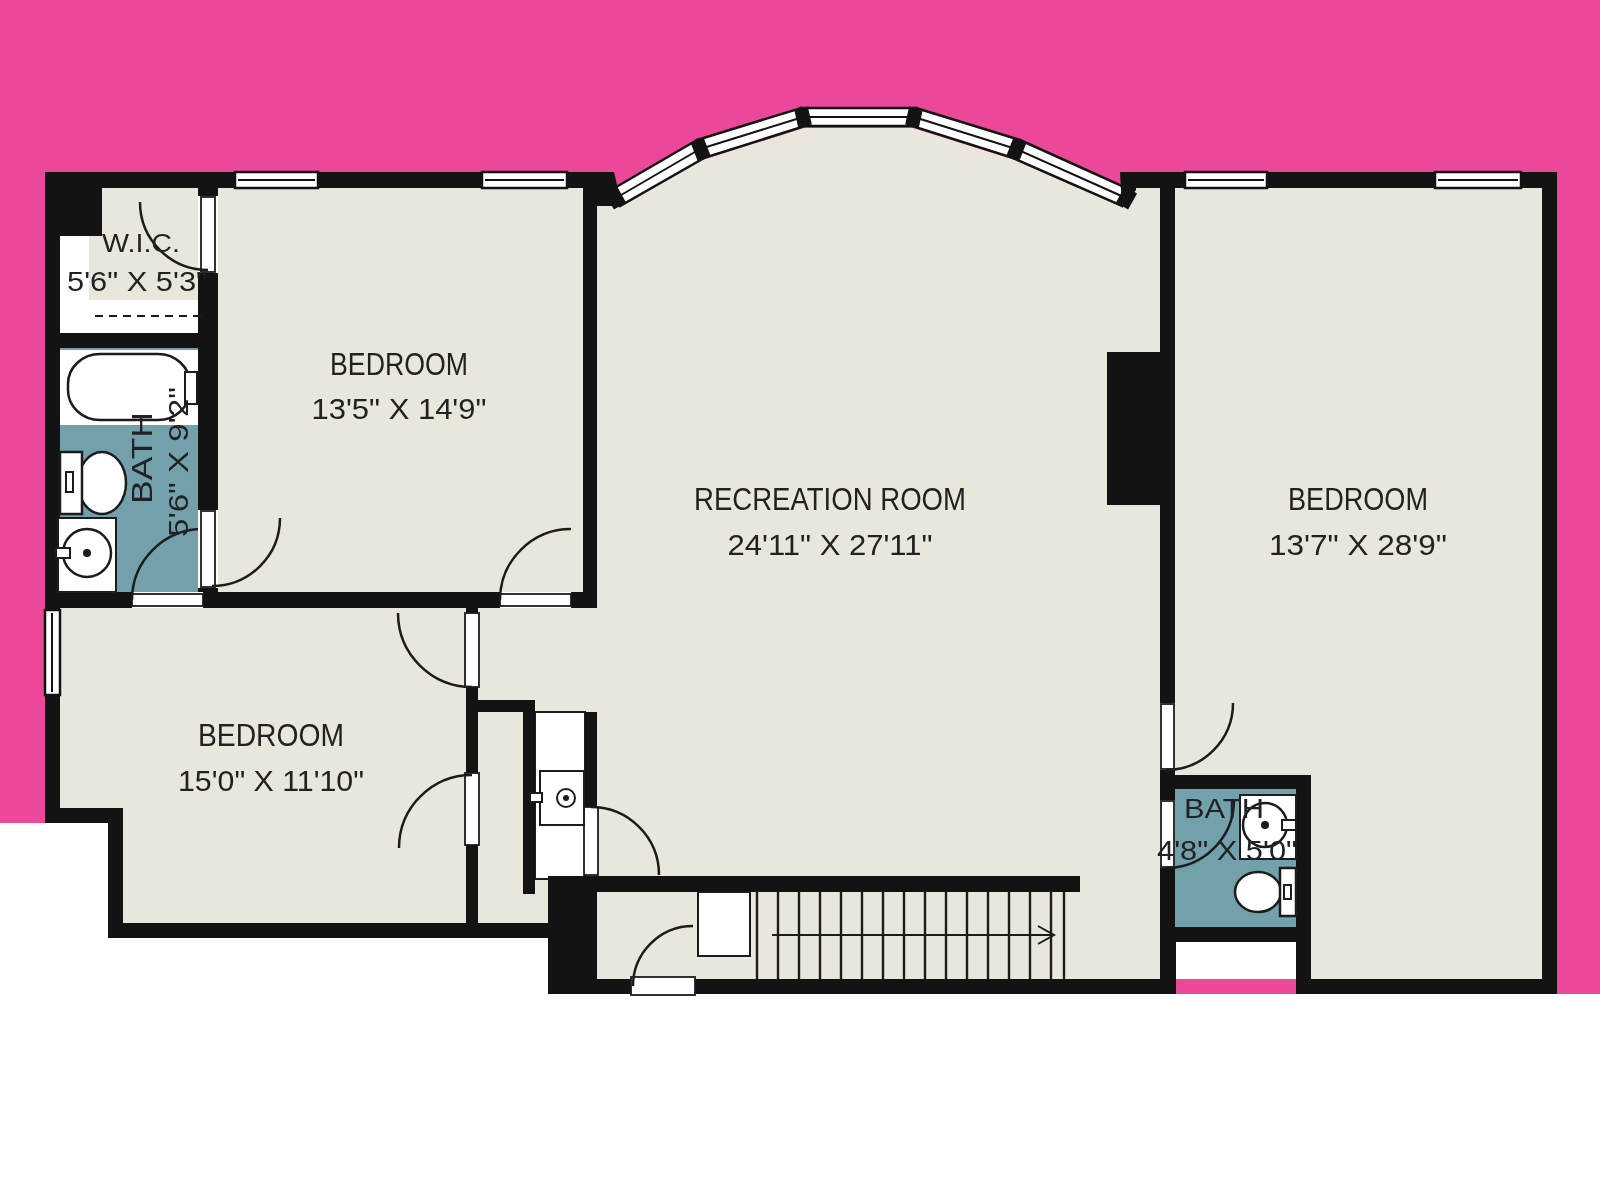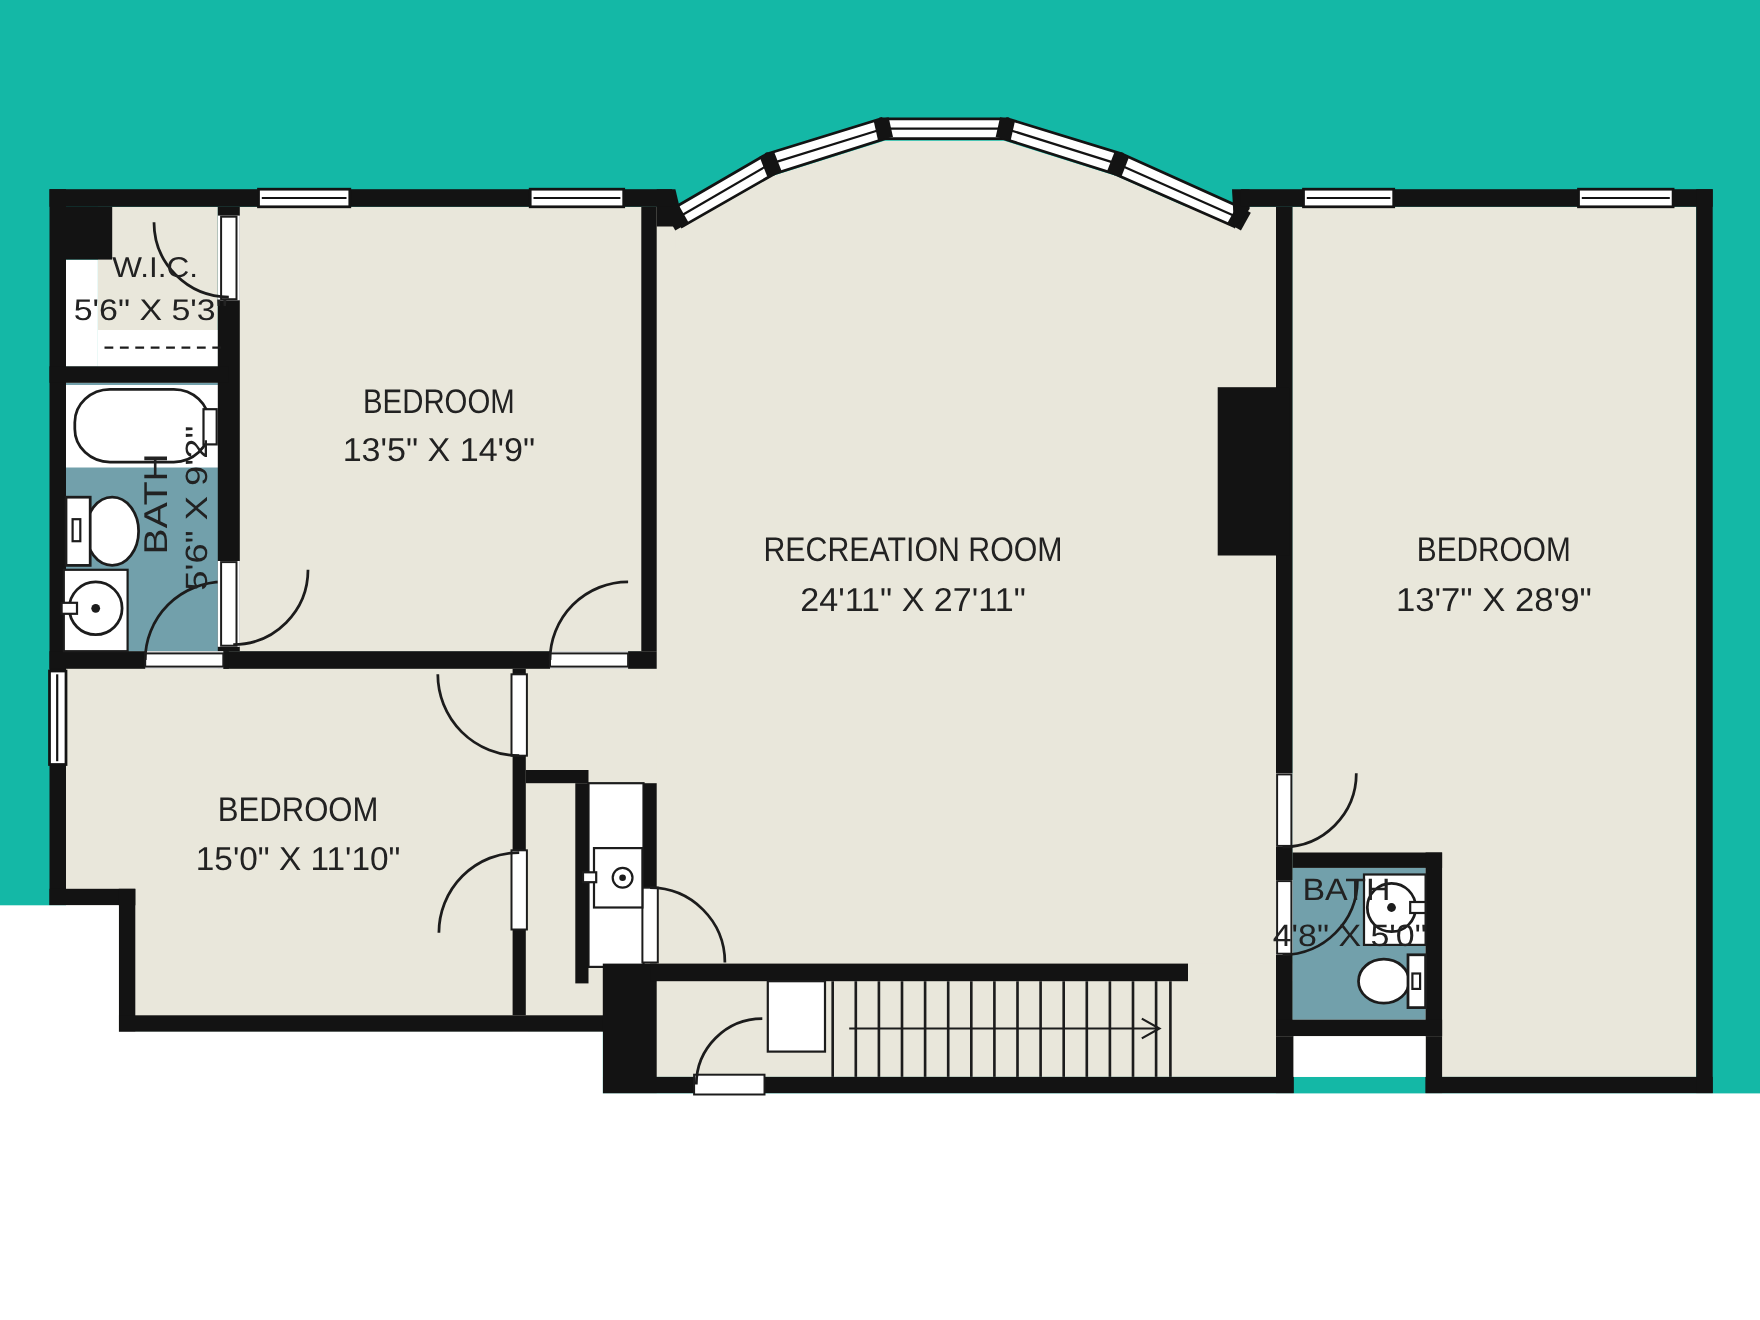--- a/index.html
+++ b/index.html
@@ -1,16 +1,16 @@
 <!DOCTYPE html>
 <html><head>
 <meta charset="utf-8">
 <style>
   html,body{margin:0;padding:0;background:#ffffff;}
-  .stage{position:relative;width:1600px;height:1200px;background:#14b8a6;overflow:hidden;
+  .stage{position:relative;width:1600px;height:1200px;background:#ec4899;overflow:hidden;
          font-family:"Liberation Sans", sans-serif;}
   svg{position:absolute;left:0;top:0;}
   .floor{fill:#e9e7db;}
   .wall{fill:#131313;}
   .bathfloor{fill:#72a0ab;}
   .whitebox{fill:#ffffff;}
   .fix{fill:#ffffff;stroke:#1c1c1c;stroke-width:2.5;}
   .fixthin{fill:#ffffff;stroke:#1c1c1c;stroke-width:2;}
   .arc{fill:none;stroke:#1c1c1c;stroke-width:2.5;}
   .leaf{fill:#ffffff;stroke:#1c1c1c;stroke-width:1.8;}

